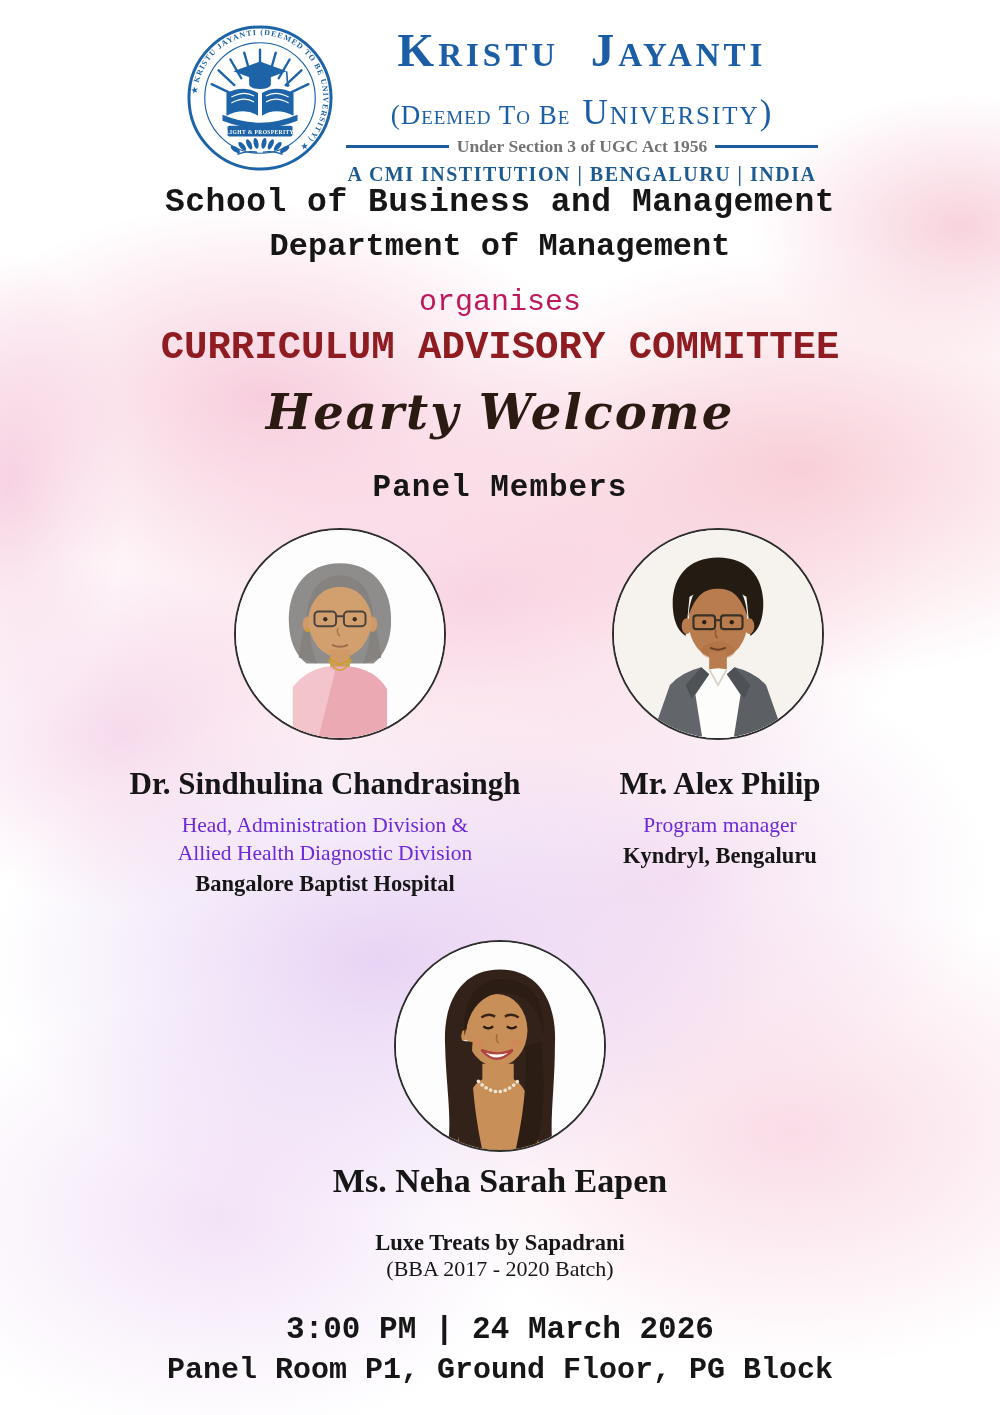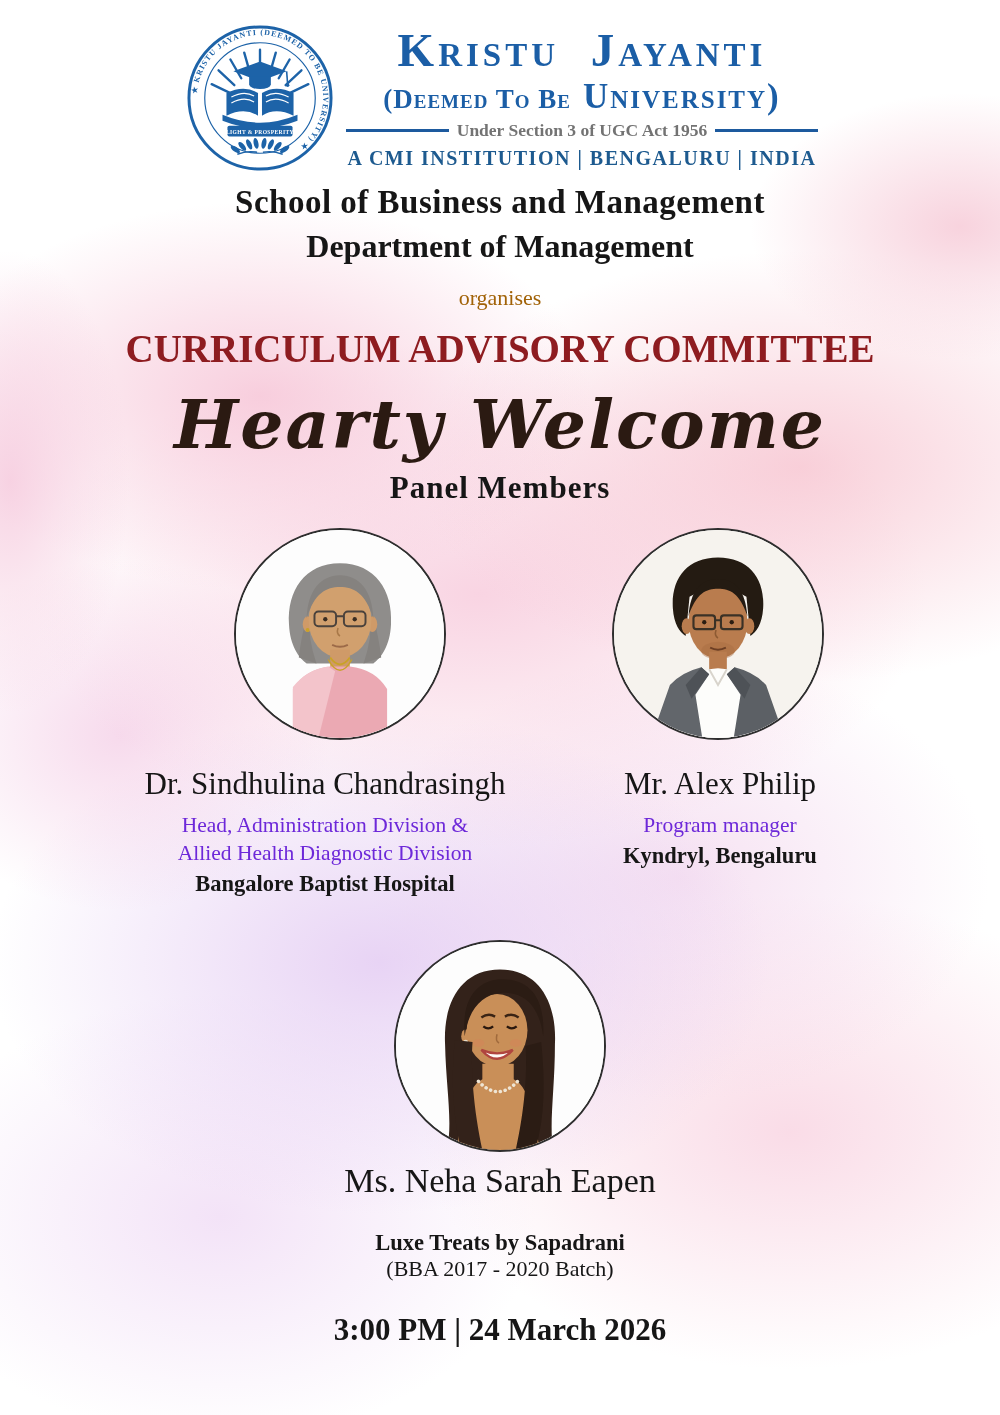--- a/index.html
+++ b/index.html
@@ -16,62 +16,62 @@
       radial-gradient(ellipse 460px 270px at 26% 28%, rgba(246,194,213,0.8), rgba(246,194,213,0) 72%),
       radial-gradient(ellipse 530px 300px at 80% 33%, rgba(247,196,208,0.8), rgba(247,196,208,0) 72%),
       radial-gradient(ellipse 620px 350px at 48% 42%, rgba(245,186,209,0.62), rgba(245,186,209,0) 72%),
       radial-gradient(ellipse 300px 250px at 12% 52%, rgba(240,188,221,0.55), rgba(240,188,221,0) 70%),
       radial-gradient(ellipse 540px 350px at 38% 68%, rgba(222,193,240,0.7), rgba(222,193,240,0) 72%),
       radial-gradient(ellipse 430px 310px at 68% 62%, rgba(238,200,231,0.55), rgba(238,200,231,0) 72%),
       radial-gradient(ellipse 510px 330px at 79% 80%, rgba(248,208,223,0.75), rgba(248,208,223,0) 72%),
       radial-gradient(ellipse 440px 310px at 22% 86%, rgba(235,208,242,0.6), rgba(235,208,242,0) 72%);
   }
   .abs{position:absolute;z-index:2;}
-  .center{text-align:center;}
+  .center{text-align:center;font-family:Liberation Mono, monospace;}
 
   
   .logo{left:186px;top:24px;width:148px;height:148px;}
   .header-text{left:346px;top:26px;width:472px;text-align:center;color:#1b5ea6;}
   .uni-name{
     font-size:47px;line-height:1.05;font-weight:bold;
     font-variant:small-caps;letter-spacing:4px;word-spacing:16px;white-space:nowrap;
   }
-  .uni-sub{margin-top:2px;white-space:nowrap;font-weight:bold;font-variant:small-caps;}
+  .uni-sub{margin-top:18px;white-space:nowrap;font-weight:normal;font-variant:small-caps;}
   .uni-sub .sub-small{font-size:27px;letter-spacing:1px;}
   .uni-sub .sub-big{font-size:35px;letter-spacing:2px;margin-left:12px;}
   .act-row{display:flex;align-items:center;margin-top:3px;color:#737373;}
   .act-rule{flex:1 1 auto;height:3px;background:#1d5a9e;}
   .act-text{flex:0 0 auto;padding:0 8px;font-size:17.5px;font-weight:bold;white-space:nowrap;}
   .tagline{margin-top:6px;font-size:20px;font-weight:bold;letter-spacing:1.5px;color:#1d5a8f;white-space:nowrap;}
 
   
   .school{left:0;right:0;top:184px;font-size:33px;font-weight:600;letter-spacing:0.5px;}
   .dept{left:0;right:0;top:228px;font-size:32px;font-weight:bold;}
-  .organises{left:0;right:0;top:285px;font-size:22px;color:#a16207;}
+  .organises{left:0;right:0;top:285px;font-size:30px;color:#be185d;}
   .committee{left:0;right:0;top:326px;font-size:39px;font-weight:bold;color:#8e1c20;letter-spacing:0px;}
   .welcome{
-    left:0;right:0;top:384px;font-size:68px;color:#2b1a12;
+    left:0;right:0;top:384px;font-size:48px;color:#2b1a12;
     font-family:"DejaVu Serif", serif;font-style:italic;font-weight:bold;letter-spacing:2px;
   }
   .panel-heading{left:0;right:0;top:470px;font-size:31px;font-weight:bold;letter-spacing:1px;}
 
   
   .photo{
     width:212px;height:212px;border-radius:50%;overflow:hidden;
     border:2px solid #2e2e2e;background:#fff;box-sizing:border-box;
   }
   .photo svg{display:block;width:100%;height:100%;}
   .photo1{left:234px;top:528px;}
   .photo2{left:612px;top:528px;}
   .photo3{left:394px;top:940px;}
   .caption{text-align:center;}
   .cap1{left:75px;top:766px;width:500px;}
   .cap2{left:520px;top:766px;width:400px;}
   .cap3{left:250px;top:1162px;width:500px;}
-  .p-name{font-size:31px;font-weight:normal;margin-bottom:10px;}
+  .p-name{font-size:31px;font-weight:bold;margin-bottom:10px;}
   .cap3 .p-name{font-size:34px;margin-bottom:30px;}
   .p-line{font-size:21.5px;line-height:1.3;color:#6d28d9;}
   .p-org{font-size:22.5px;font-weight:bold;margin-top:3px;}
   .p-batch{font-size:22px;margin-top:0;}
 
   
   .footer{left:0;right:0;top:1312px;font-weight:bold;}
   .f-line1{font-size:31px;}
   .f-line2{font-size:30px;margin-top:6px;}
 </style>
@@ -251,13 +251,14 @@
 </div>
 
 <div class="abs caption cap3">
   <div class="p-name">Ms. Neha Sarah Eapen</div>
   <div class="p-org">Luxe Treats by Sapadrani</div>
   <div class="p-batch">(BBA 2017 - 2020 Batch)</div>
 </div>
 
 <div class="abs center footer">
   <div class="f-line1">3:00 PM | 24 March 2026</div>
+  <div class="f-line2">Panel Room P1, Ground Floor, PG Block</div>
 </div>
 
 </body></html>

